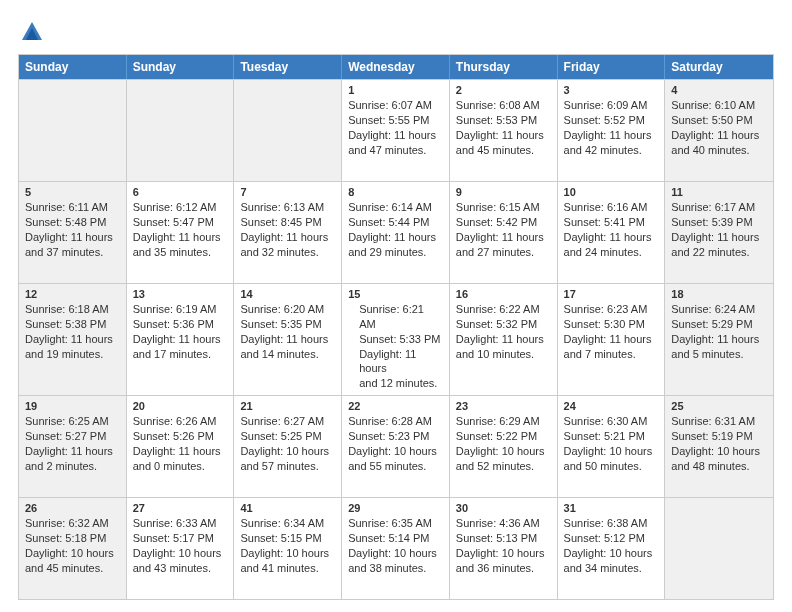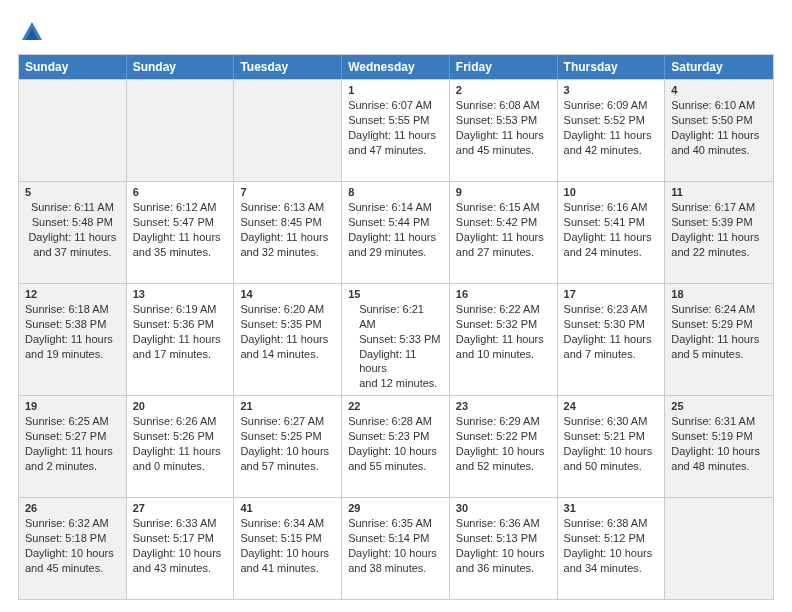--- a/index.html
+++ b/index.html
@@ -135,22 +135,22 @@
       <div class="calendar-title"></div>
       <div class="calendar-subtitle"></div>
     </div>
   </div>
   <div class="calendar">
     <div class="cal-header-row">
         <div class="cal-header-cell">Sunday</div>
         <div class="cal-header-cell">Sunday</div>
         <div class="cal-header-cell">Tuesday</div>
         <div class="cal-header-cell">Wednesday</div>
+        <div class="cal-header-cell">Thursday</div>
         <div class="cal-header-cell">Friday</div>
-        <div class="cal-header-cell">Thursday</div>
         <div class="cal-header-cell">Saturday</div>
       </div>
     <div class="cal-body">
         <div class="cal-row">
           <div class="cal-cell shaded empty"></div>
           <div class="cal-cell shaded empty"></div>
           <div class="cal-cell shaded empty"></div>
           <div class="cal-cell">
             <span class="day-num">1</span>
             <div class="cell-info" style="white-space: pre-line;">Sunrise: 6:07 AM
@@ -176,21 +176,21 @@
             <span class="day-num">4</span>
             <div class="cell-info" style="white-space: pre-line;">Sunrise: 6:10 AM
 Sunset: 5:50 PM
 Daylight: 11 hours
 and 40 minutes.</div>
           </div>
         </div>
         <div class="cal-row">
           <div class="cal-cell shaded">
             <span class="day-num">5</span>
-            <div class="cell-info" style="white-space: pre-line; text-align: center;">Sunrise: 6:11 AM
+            <div class="cell-info" style="white-space: pre-line;">Sunrise: 6:11 AM
 Sunset: 5:48 PM
 Daylight: 11 hours
 and 37 minutes.</div>
           </div>
           <div class="cal-cell">
             <span class="day-num">6</span>
             <div class="cell-info" style="white-space: pre-line;">Sunrise: 6:12 AM
 Sunset: 5:47 PM
 Daylight: 11 hours
 and 35 minutes.</div>
@@ -357,21 +357,21 @@
           </div>
           <div class="cal-cell">
             <span class="day-num">29</span>
             <div class="cell-info" style="white-space: pre-line;">Sunrise: 6:35 AM
 Sunset: 5:14 PM
 Daylight: 10 hours
 and 38 minutes.</div>
           </div>
           <div class="cal-cell">
             <span class="day-num">30</span>
-            <div class="cell-info" style="white-space: pre-line;">Sunrise: 6:36 AM
+            <div class="cell-info" style="white-space: pre-line;">Sunrise: 4:36 AM
 Sunset: 5:13 PM
 Daylight: 10 hours
 and 36 minutes.</div>
           </div>
           <div class="cal-cell">
             <span class="day-num">31</span>
             <div class="cell-info" style="white-space: pre-line;">Sunrise: 6:38 AM
 Sunset: 5:12 PM
 Daylight: 10 hours
 and 34 minutes.</div>

